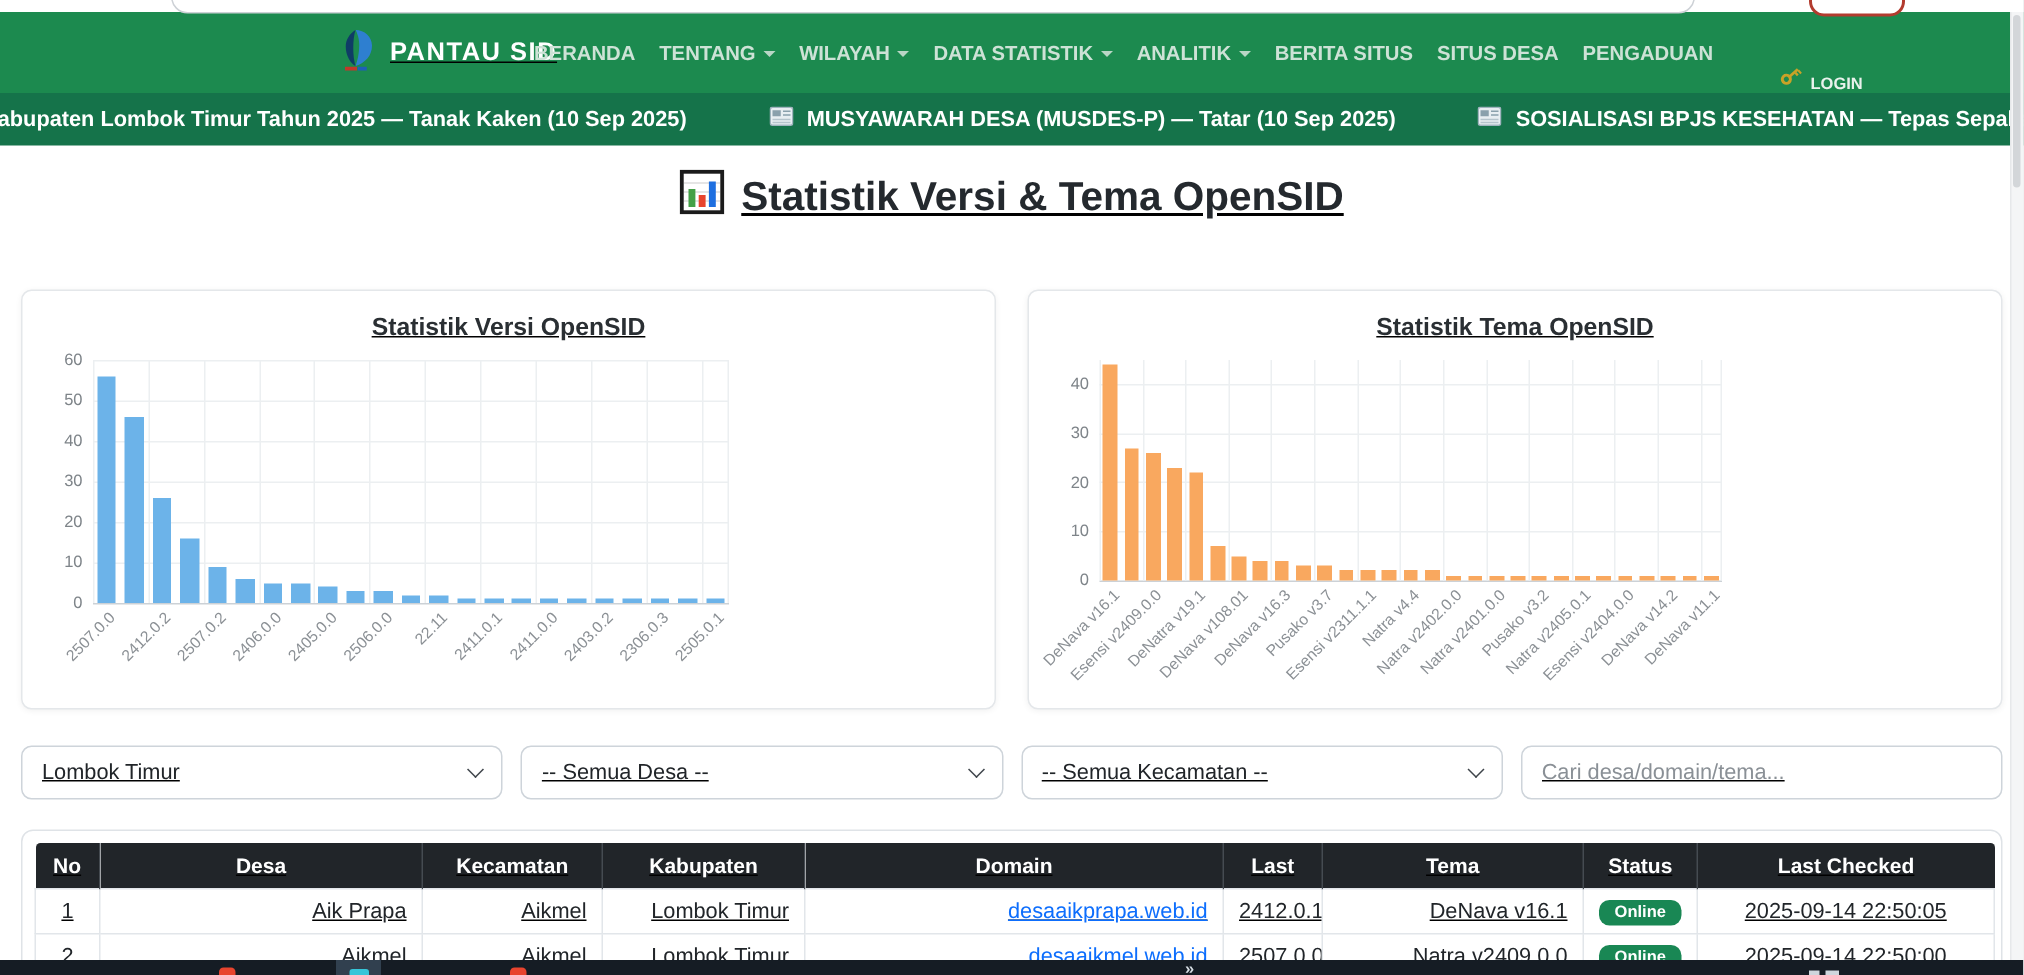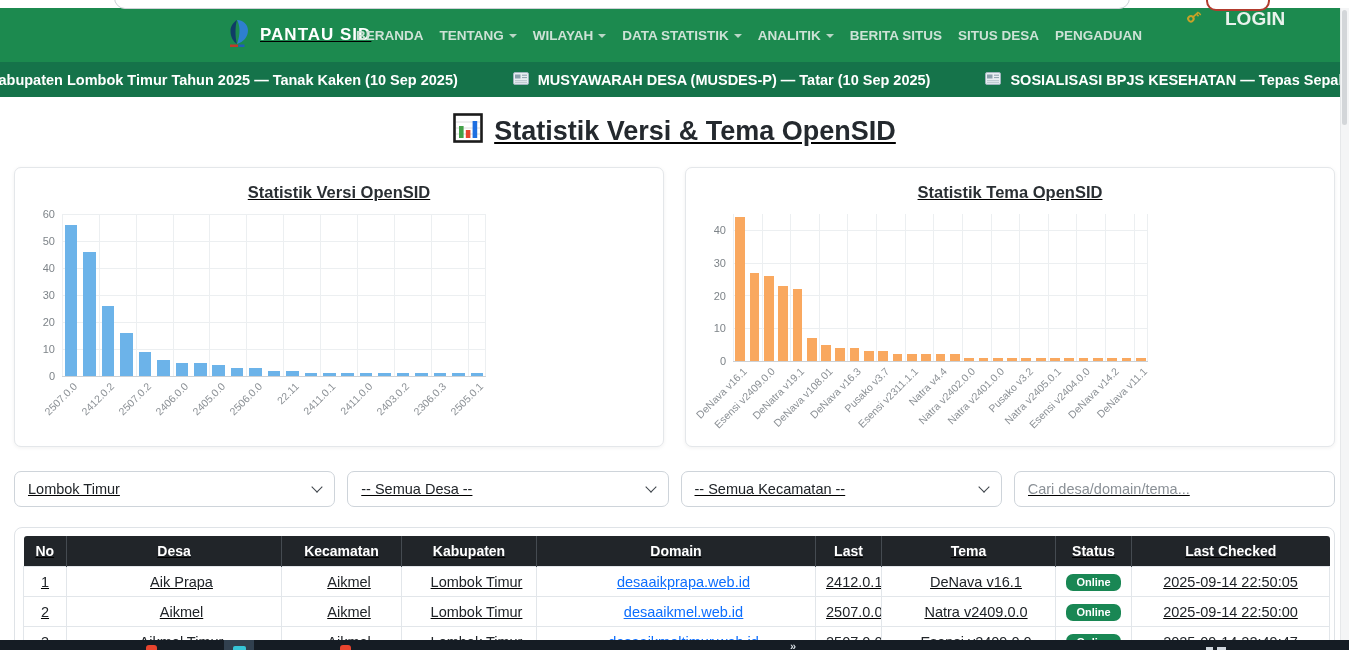--- a/index.html
+++ b/index.html
@@ -11,35 +11,35 @@
   .omnibox{position:absolute;left:114px;top:-15px;width:1014px;height:22px;border:1px solid #cdd1d6;border-radius:11px;background:#fff;}
   .rec-pill{position:absolute;left:1206px;top:-10px;width:60px;height:17px;border:2px solid #b23b2e;border-radius:10px;background:#fff;}
 
   
   .navbar{position:absolute;top:8px;left:0;right:0;height:54px;background:#1c8a4f;z-index:5;}
   .brand{position:absolute;left:224px;top:0;height:54px;display:flex;align-items:center;gap:10px;text-decoration:underline;}
   .brand-text{color:#fff;font-weight:700;font-size:17px;letter-spacing:1px;}
   .nav-menu{position:absolute;left:356px;top:0;height:54px;display:flex;align-items:center;gap:16px;}
   .nav-link{color:#cde2d6;font-weight:700;font-size:13.5px;display:flex;align-items:center;gap:5px;cursor:pointer;text-decoration:none;white-space:nowrap;}
   .caret{width:0;height:0;border-left:4px solid transparent;border-right:4px solid transparent;border-top:4px solid #b9d6c6;margin-top:2px;}
-  .login{position:absolute;left:1185px;top:0;height:54px;display:flex;align-items:flex-start;gap:23px;color:#e9f2ec;font-weight:700;font-size:19px;cursor:pointer;}
+  .login{position:absolute;left:1185px;top:0;height:54px;display:flex;align-items:flex-end;gap:5px;color:#e9f2ec;font-weight:700;font-size:11px;cursor:pointer;}
 
   
   .ticker{position:absolute;top:62px;left:0;right:0;height:35px;background:#15734a;display:flex;align-items:center;overflow:hidden;z-index:4;}
   .ticker-track{display:flex;align-items:center;gap:55px;margin-left:-12px;white-space:nowrap;}
   .ticker-item{display:flex;align-items:center;gap:9px;color:#fff;font-weight:700;font-size:14.5px;}
 
   
   .content{position:absolute;top:97px;left:0;right:0;bottom:10px;background:#fff;text-decoration:underline;}
   .page-title{display:flex;justify-content:center;align-items:center;gap:11px;margin-top:16px;
               font-size:27px;font-weight:700;color:#24292e;}
 
   .cards{display:flex;gap:21px;margin:17px 14px 0 14px;}
   .card{width:650px;height:280px;background:#fff;border:1px solid #e4e7ea;border-radius:7px;
-        box-shadow:0 1px 4px rgba(0,0,0,0.06);padding:13px 14px;box-sizing:border-box;overflow:hidden;}
+        box-shadow:0 1px 4px rgba(0,0,0,0.06);padding:13px 14px;box-sizing:border-box;overflow:hidden;margin-top:26px;}
   .card-title{text-align:center;font-size:16.5px;font-weight:700;color:#2a2f33;margin:2px 0 12px;}
   .chart-row{display:flex;}
   .y-gutter{width:33px;position:relative;flex:none;}
   .plot{position:relative;border-bottom:1px solid #ccd1d6;flex:none;}
   .chart-0 .plot{width:424px;height:162px;}
   .chart-1 .plot{width:415px;height:147px;}
   .x-labels{position:relative;margin-left:33px;}
   .chart-0 .x-labels{height:56px;width:424px;}
   .chart-1 .x-labels{height:85px;width:415px;}
   .ytick{position:absolute;right:7px;font-size:11px;color:#7e8489;}
@@ -60,21 +60,21 @@
   input.control::placeholder{color:#8a9096;}
 
   
   .table-card{margin:20px 14px 0;border:1px solid #dfe3e7;border-radius:8px 8px 0 0;background:#fff;padding:8px 8px 0;}
   table{width:100%;border-collapse:collapse;font-size:14.5px;color:#212529;table-layout:fixed;}
   thead th{background:#212529;color:#fff;font-weight:700;font-size:14px;padding:7px 8px;text-align:center;
            border-right:1px solid #454b51;overflow:hidden;white-space:nowrap;}
   thead th:first-child{border-radius:3px 0 0 0;}
   thead th:last-child{border-radius:0 3px 0 0;border-right:none;}
   tbody td{border:1px solid #e2e6ea;padding:4px 10px;height:21px;overflow:hidden;white-space:nowrap;background:#fff;}
-  .al-c{text-align:center;} .al-r{text-align:right;padding-right:14px;} .al-l{text-align:center;padding-left:25px;}
+  .al-c{text-align:center;} .al-r{text-align:right;padding-right:14px;} .al-l{text-align:right;padding-left:25px;}
   .domain-link{color:#0d6efd;text-decoration:underline;cursor:pointer;}
   .badge{display:inline-block;background:#198754;color:#fff;font-size:11px;font-weight:700;
          padding:3px 10px;border-radius:7px;line-height:1;}
 
   
   .scrollbar{position:absolute;top:8px;right:0;width:8px;bottom:10px;background:#f4f5f6;border-left:1px solid #e6e8ea;z-index:7;}
   .scroll-thumb{position:absolute;top:2px;left:1px;width:5px;height:115px;background:#d3d6d9;border-radius:3px;}
 
   
   .taskbar{position:absolute;left:0;right:0;bottom:0;height:10px;background:#151c24;z-index:8;}

